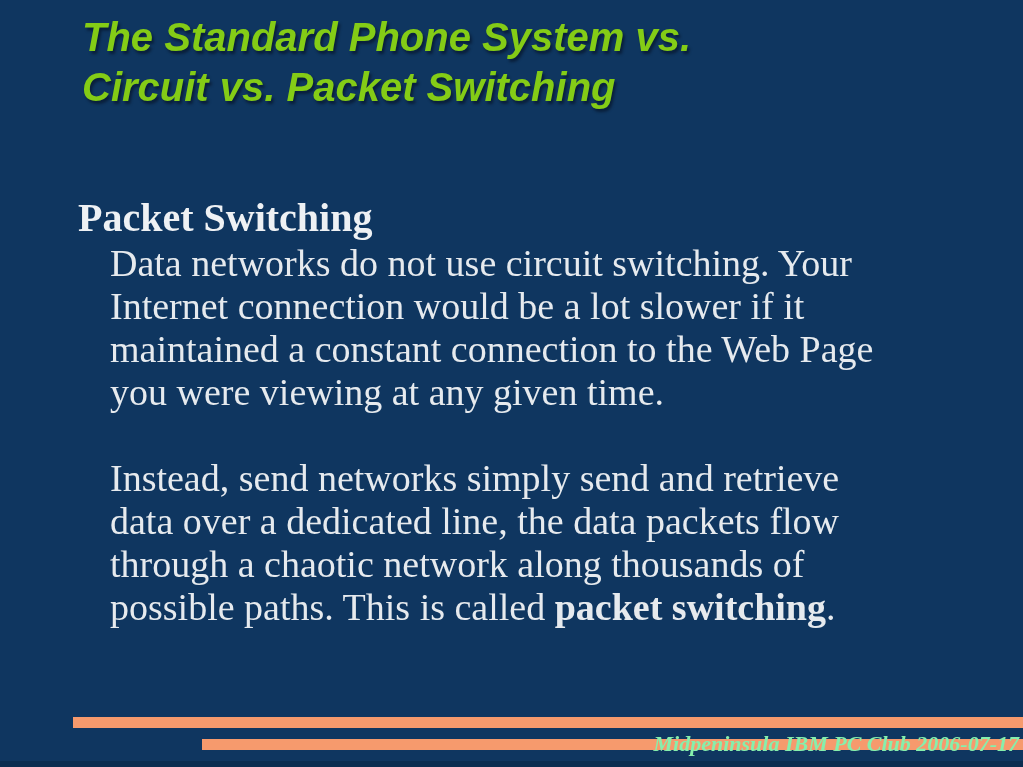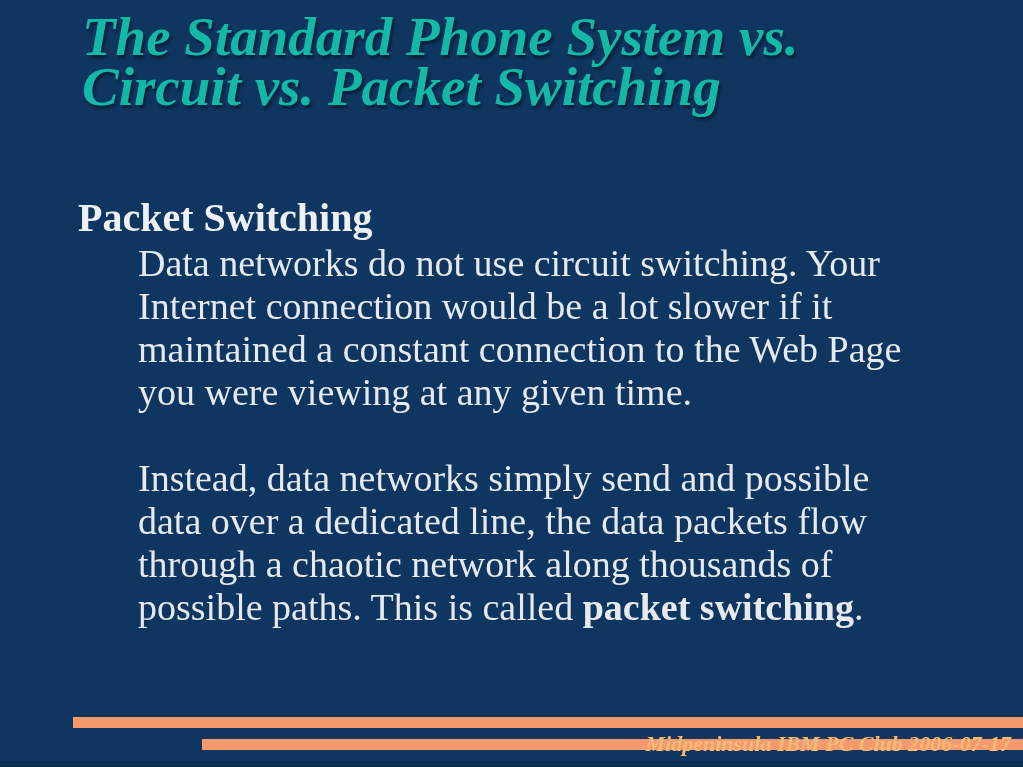--- a/index.html
+++ b/index.html
@@ -8,26 +8,26 @@
     width: 1023px;
     height: 767px;
     background: #0f3660;
     overflow: hidden;
     font-family: "Liberation Serif", serif;
   }
   .title {
     position: absolute;
     left: 82px;
     top: 12px;
-    font-family: Liberation Serif, serif;
+    font-family: Liberation Sans, sans-serif;
     font-weight: bold;
     font-style: italic;
-    font-size: 55px;
+    font-size: 40px;
     line-height: 50px;
-    color: #14b8a6;
+    color: #84cc16;
     text-shadow: 2px 3px 3px rgba(0, 0, 12, 0.45);
     white-space: nowrap;
   }
   .body-block {
     position: absolute;
     left: 78px;
     top: 194px;
     width: 910px;
     color: #e6eaee;
   }
@@ -37,39 +37,38 @@
     line-height: 48px;
     color: #eef1f4;
     white-space: nowrap;
   }
   .para { margin: 0 0 0 32px; }
   .para-gap { margin-top: 43px; }
   .body-line {
     font-size: 38px;
     line-height: 43px;
     white-space: nowrap;
-    margin-left: 28px;
   }
   .bar {
     position: absolute;
     right: 0;
     height: 11px;
     background: #f69a6d;
   }
   .bar-top { left: 73px; top: 717px; }
   .bar-bottom { left: 202px; top: 739px; }
   .footer-credit {
     position: absolute;
-    right: 12px;
+    right: 4px;
     top: 731px;
     font-family: "Liberation Serif", serif;
     font-weight: bold;
     font-style: italic;
     font-size: 22px;
-    color: #fdba74;
+    color: #86efac;
     white-space: nowrap;
   }
   .bottom-edge {
     position: absolute;
     left: 0;
     right: 0;
     bottom: 0;
     height: 6px;
     background: #0b2d50;
   }
@@ -88,21 +87,21 @@
     <div class="body-heading">Packet Switching</div>
 
     <div class="para">
       <div class="body-line">Data networks do not use circuit switching. Your</div>
       <div class="body-line">Internet connection would be a lot slower if it</div>
       <div class="body-line">maintained a constant connection to the Web Page</div>
       <div class="body-line">you were viewing at any given time.</div>
     </div>
 
     <div class="para para-gap">
-      <div class="body-line">Instead, data networks simply send and possible</div>
+      <div class="body-line">Instead, send networks simply send and retrieve</div>
       <div class="body-line">data over a dedicated line, the data packets flow</div>
       <div class="body-line">through a chaotic network along thousands of</div>
       <div class="body-line"><span>possible paths. This is called </span><strong>packet switching</strong><span>.</span></div>
     </div>
   </div>
 
   <div class="bar bar-top"></div>
   <div class="bar bar-bottom"></div>
   <div class="footer-credit">Midpeninsula IBM PC Club 2006-07-17</div>
   <div class="bottom-edge"></div>

